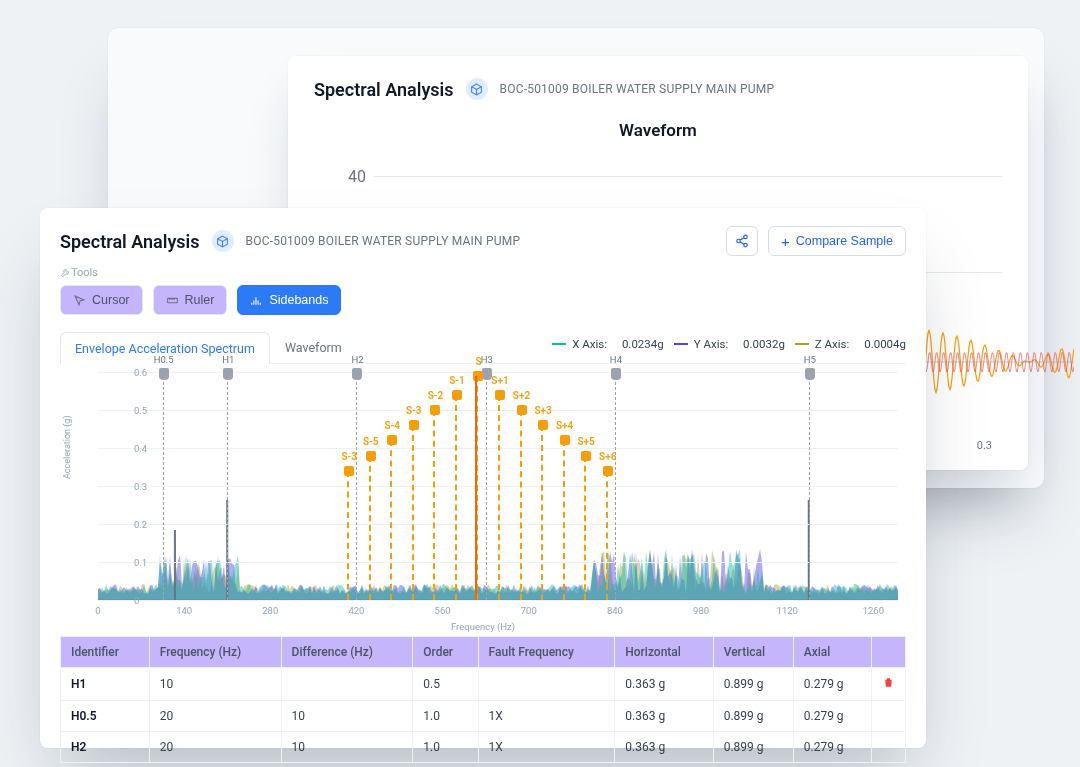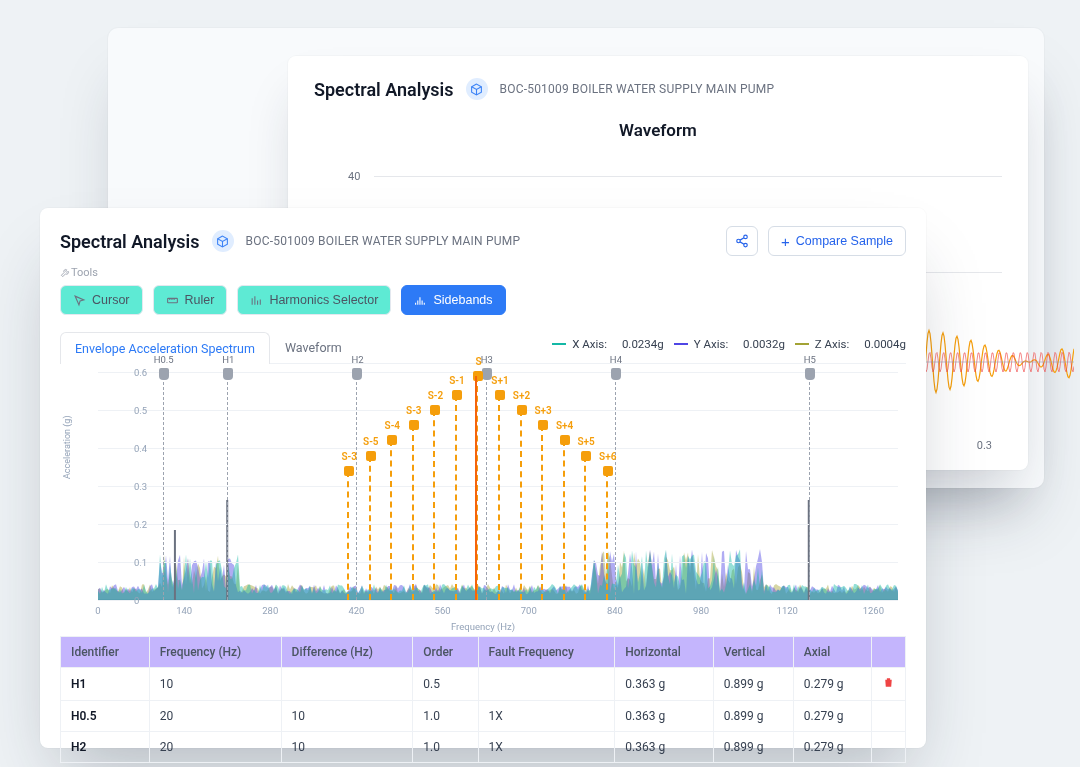--- a/index.html
+++ b/index.html
@@ -35,21 +35,21 @@
   .title { font-size: 18px; font-weight: 600; color: #111827; }
   .cube-icon {
     width: 22px; height: 22px; border-radius: 50%;
     background: #e0edff; display: flex; align-items: center; justify-content: center;
     color: #3b82f6;
   }
   .asset-name { font-size: 12px; color: #6b7280; letter-spacing: .2px; }
 
   .back-chart-title { text-align: center; font-size: 17px; font-weight: 600; margin: 20px 0 12px; color: #111827; }
   .back-chart { position: relative; height: 260px; }
-  .back-y-tick { position: absolute; left: 34px; font-size: 11px; color: #6b7280; transform: translateY(-50%); text-align: center; }
+  .back-y-tick { position: absolute; left: 34px; font-size: 16px; color: #6b7280; transform: translateY(-50%); text-align: center; }
   .back-y-tick.t40 { top: 24px; } .back-y-tick.t20 { top: 120px; }
   .back-gridline { position: absolute; left: 60px; right: 0; height: 1px; background: #e5e7eb; }
   .back-gridline.g40 { top: 24px; } .back-gridline.g20 { top: 120px; }
   .back-ylabel { position: absolute; left: 10px; top: 140px; font-size: 10px; color: #6b7280; transform: rotate(-90deg); transform-origin: left top; }
   .wave-svg { position: absolute; left: 60px; top: 150px; right: 0; height: 120px; }
   .back-x-tick { position: absolute; right: 10px; bottom: -40px; font-size: 11px; color: #6b7280; }
 
   
   .card-front {
     position: absolute;
@@ -73,21 +73,21 @@
     height: 30px; padding: 0 12px; border: 1px solid #d6dde6; border-radius: 6px;
     background: #fff; color: #2563eb; font-size: 12.5px; cursor: pointer;
   }
   .compare-btn .plus { font-size: 15px; line-height: 1; }
 
   .tools-label { display: flex; align-items: center; font-size: 11px; color: #9ca3af; margin: 10px 0 6px; }
   .toolbar { display: flex; gap: 10px; }
   .tool-btn {
     display: flex; align-items: center; gap: 6px;
     height: 30px; padding: 0 12px; border: 1px solid #e3e8ef; border-radius: 6px;
-    background: #5eead4; color: #4b5563; font-size: 12.5px; cursor: pointer;
+    background: #c4b5fd; color: #4b5563; font-size: 12.5px; cursor: pointer;
   }
   .tool-btn svg { color: #6b7280; }
   .tool-btn.active { background: #2d7af6; border-color: #2d7af6; color: #fff; }
   .tool-btn.active svg { color: #fff; }
 
   .tabs-row { display: flex; align-items: center; justify-content: space-between; margin-top: 16px; border-bottom: 1px solid #eef1f5; }
   .tabs { display: flex; gap: 0; }
   .tab {
     padding: 8px 14px; font-size: 12.5px; color: #6b7280;
     border: 1px solid transparent; border-bottom: none; border-radius: 6px 6px 0 0;
@@ -202,26 +202,20 @@
           <path d="M4 4l7 16 2-7 7-2z"></path>
         </svg>
       <span>Cursor</span>
     </button>
     <button class="tool-btn">
       <svg width="13" height="13" viewBox="0 0 24 24" fill="none" stroke="currentColor" stroke-width="2">
           <rect x="3" y="8" width="18" height="8" rx="1"></rect>
           <path d="M7 8v3M11 8v3M15 8v3"></path>
         </svg>
       <span>Ruler</span>
-    </button>
-    <button class="tool-btn">
-      <svg width="13" height="13" viewBox="0 0 24 24" fill="none" stroke="currentColor" stroke-width="2">
-          <path d="M4 20V8M9 20V4M14 20v-8M19 20V10"></path>
-        </svg>
-      <span>Harmonics Selector</span>
     </button>
     <button class="tool-btn active">
       <svg width="13" height="13" viewBox="0 0 24 24" fill="none" stroke="currentColor" stroke-width="2">
           <path d="M3 20v-4M7 20v-8M11 20V6M15 20v-8M19 20v-4"></path>
         </svg>
       <span>Sidebands</span>
     </button>
   </div>
 
   <div class="tabs-row">

